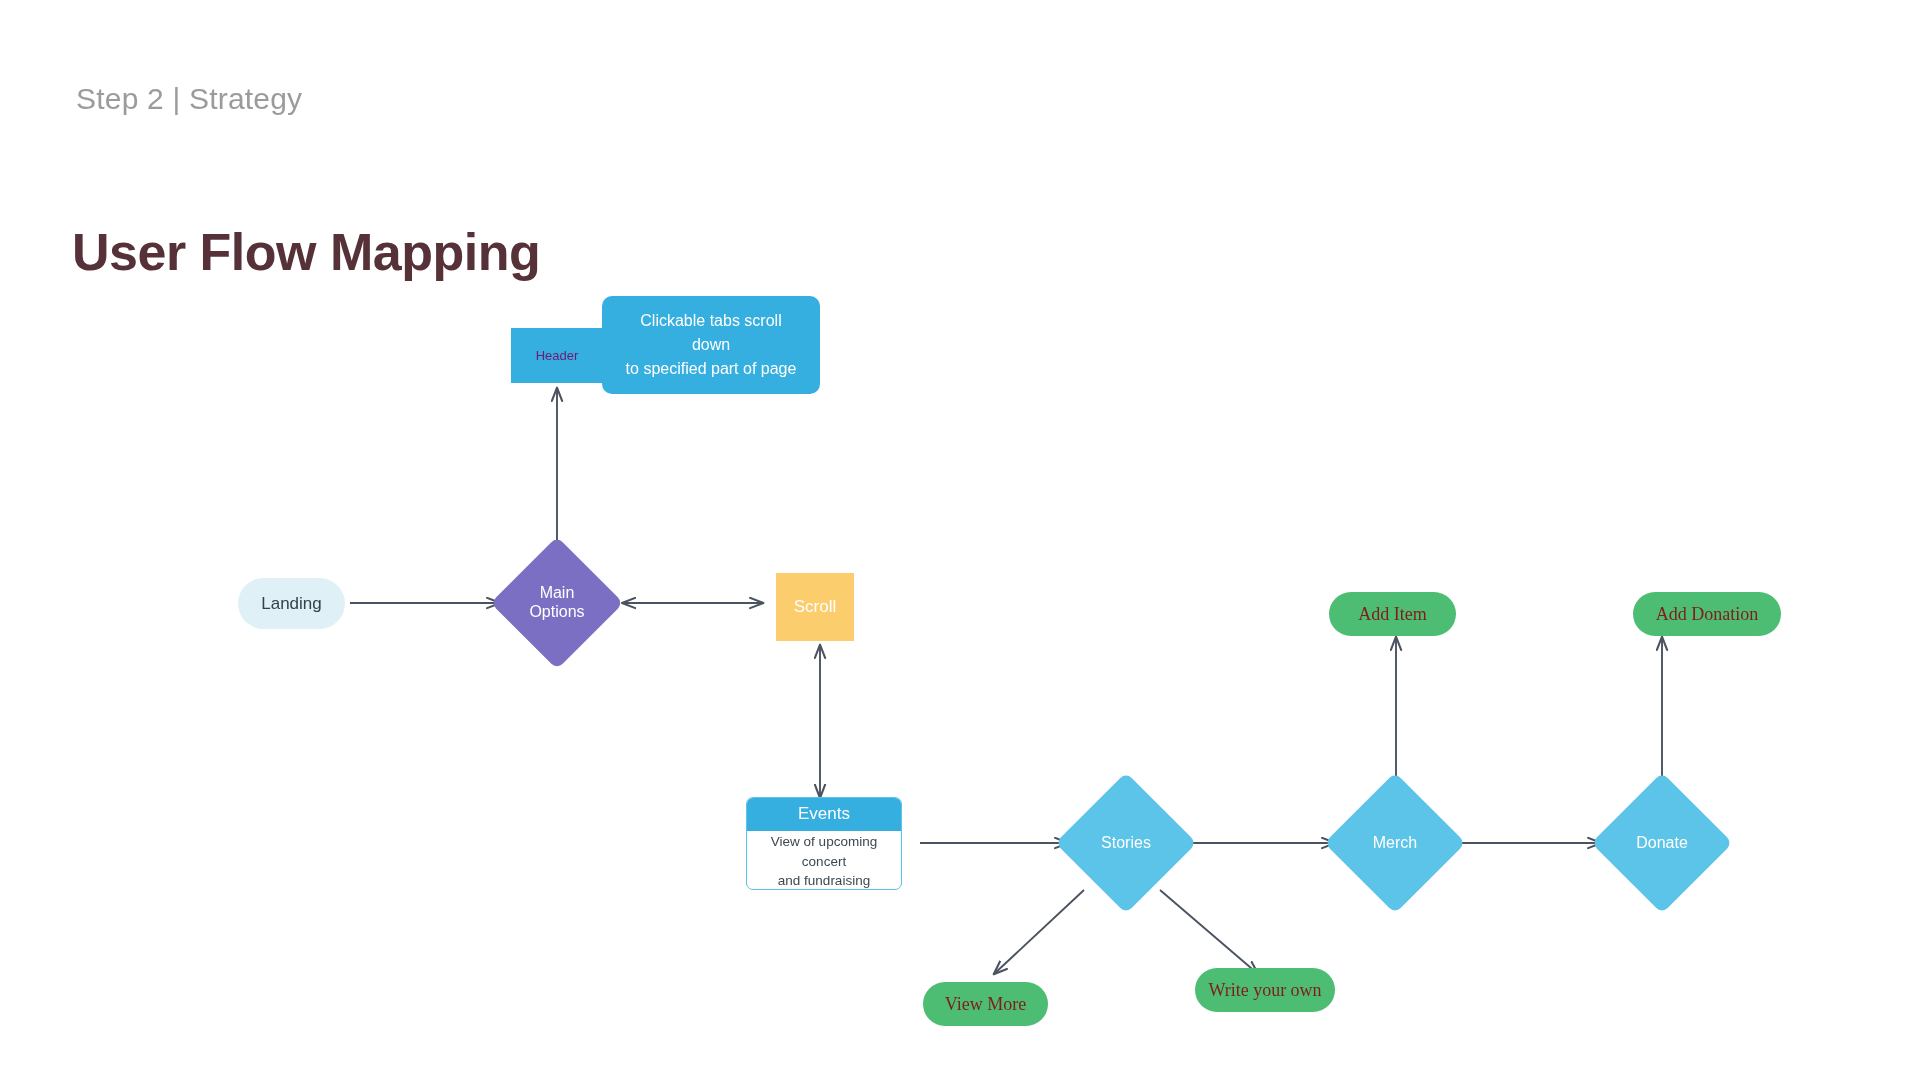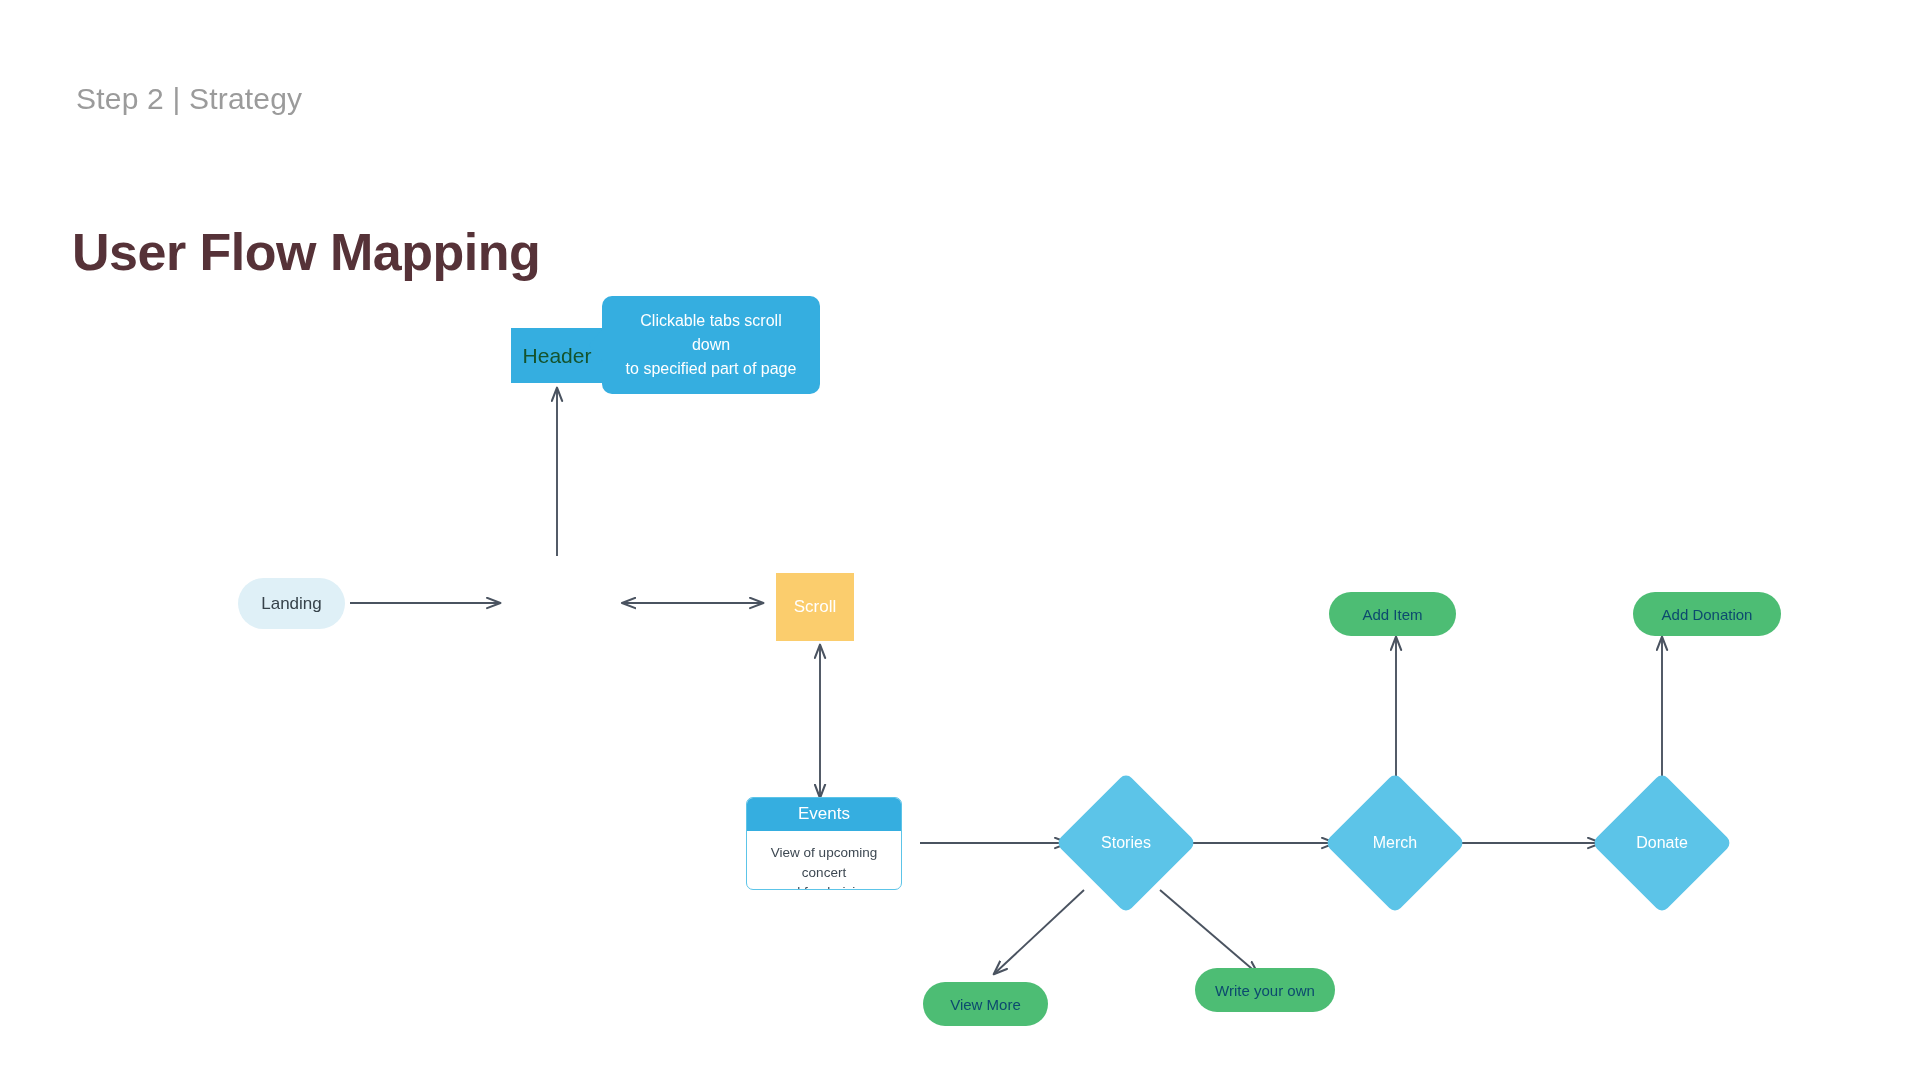--- a/index.html
+++ b/index.html
@@ -29,25 +29,25 @@
         align-items:center;justify-content:center;text-align:center;}
 
   
   .pill-landing{
     background:#dff0f7;border-radius:28px;
     color:#36424a;font-size:17px;
   }
   
   .pill-green{
     background:#4dbd74;border-radius:22px;
-    color:#0c4a6e;font-size:15px;
+    color:#7f1d1d;font-size:18px;font-family:Liberation Serif, serif;
   }
   
   .rect-blue{
-    background:#35aee0;color:#14532d;font-size:21px;text-align:center;
+    background:#35aee0;color:#701a75;font-size:13px;text-align:center;
   }
   
   .rect-amber{
     background:#fbcd6d;color:#ffffff;font-size:17px;
   }
 
   
   .diamond{position:absolute;}
   .diamond .shape{
     position:absolute;inset:0;
@@ -67,21 +67,21 @@
     position:absolute;box-sizing:border-box;
     background:#ffffff;border:1.5px solid #5cc4e8;border-radius:7px;
     overflow:hidden;
   }
   .card-events .card-head{
     background:#35aee0;color:#fff;font-size:17px;
     text-align:center;padding:6px 0 7px;
   }
   .card-events .card-body{
     color:#3d4852;font-size:13.5px;line-height:1.45;
-    text-align:center;padding:12px 10px 12px;
+    text-align:center;padding:1px 10px 12px;
   }
 
   
   .callout{
     position:absolute;box-sizing:border-box;
     background:#35aee0;border-radius:10px;color:#fff;
     font-size:16px;line-height:1.5;text-align:center;
     display:flex;align-items:center;justify-content:center;
     padding:10px 18px;
   }
@@ -144,20 +144,29 @@
   <div class="callout" style="left:602px;top:296px;width:218px;height:98px;">
     <span class="tail"></span>
     <span>
       <span>Clickable tabs scroll down</span><br>
       <span>to specified part of page</span>
     </span>
   </div>
 
   <div class="node pill-landing" style="left:238px;top:578px;width:107px;height:51px;">Landing</div>
 
+  <div class="diamond d-purple" style="left:510px;top:556px;width:94px;height:94px;">
+    <div class="shape"></div>
+    <div class="dlabel">
+      <span>
+        <span>Main</span><br>
+        <span>Options</span>
+      </span>
+    </div>
+  </div>
 
   <div class="node rect-amber" style="left:776px;top:573px;width:78px;height:68px;">Scroll</div>
 
   <div class="card-events" style="left:746px;top:797px;width:156px;height:93px;">
     <div class="card-head">Events</div>
     <div class="card-body">
       <span>View of upcoming concert</span><br>
       <span>and fundraising events.</span>
     </div>
   </div>

